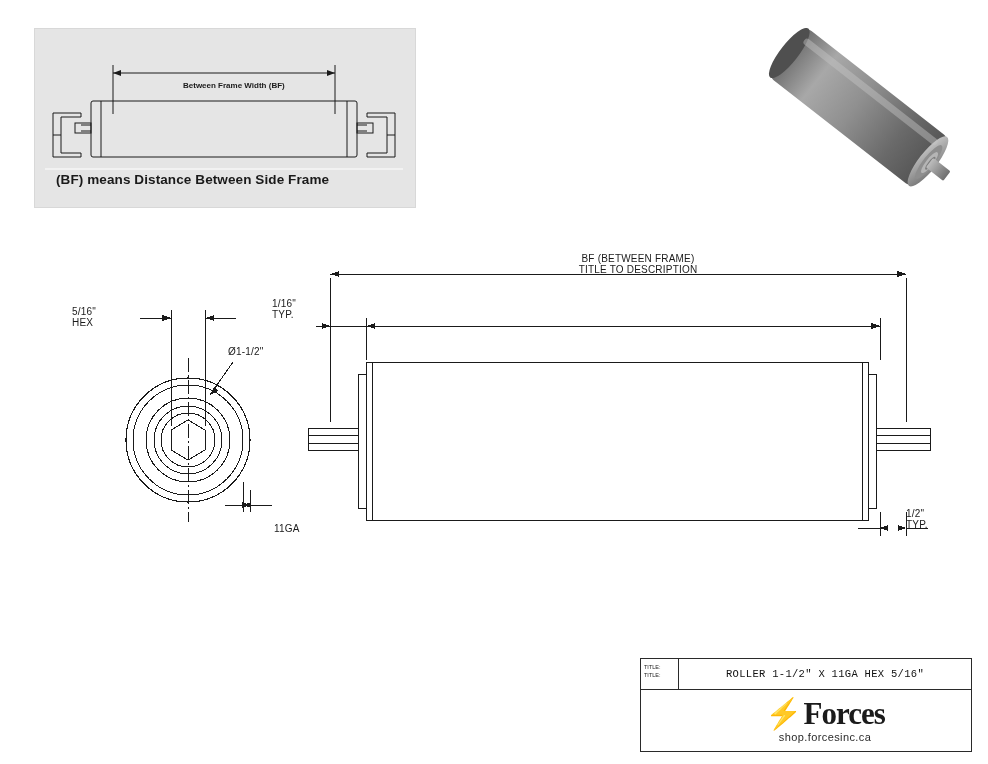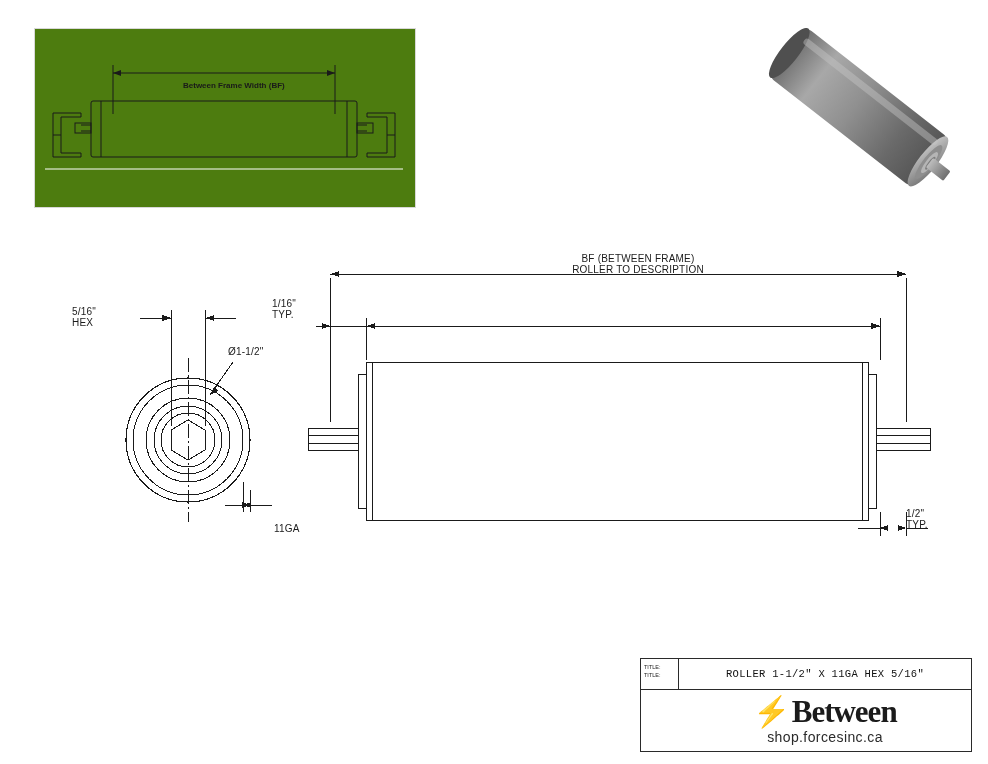--- a/index.html
+++ b/index.html
@@ -16,21 +16,21 @@
     height: 764px;
     background: #ffffff;
     overflow: hidden;
   }
   .abs { position: absolute; }
 
   
   #inset {
     left: 34px; top: 28px; width: 380px; height: 178px;
     border: 1px solid #d8d8d8;
-    background: #4d7c0f;
+    background: #e5e5e5;
   }
   #inset-label {
     left: 56px; top: 172px;
     font-size: 13.5px; font-weight: bold; color: #1a1a1a;
     letter-spacing: .1px;
   }
   #inset-caption {
     left: 148px; top: 52px;
     font-size: 8px; font-weight: bold; color: #1a1a1a;
     white-space: nowrap;
@@ -77,21 +77,21 @@
     justify-content: center;
   }
   #tb-logo {
     display: flex; align-items: center; font-weight: bold;
     font-size: 31px; color: #1b1b1b; letter-spacing: -1px;
     font-family: "Liberation Serif", serif;
     line-height: 1;
   }
   #tb-bolt { color: #f5a623; font-size: 30px; margin-right: 2px; line-height: 1;}
   #tb-url {
-    font-size: 14px; color: #2a2a2a; margin-top: 2px; letter-spacing: .4px;
+    font-size: 11px; color: #2a2a2a; margin-top: 2px; letter-spacing: .4px;
   }
   #tb-sidecell {
     position: absolute; left: 0; top: 31px; width: 38px; bottom: 0;
   }
 </style>
 </head>
 <body>
 
 <div id="page">
 
@@ -123,20 +123,21 @@
         <line x1="322" y1="96" x2="332" y2="96"></line>
         <line x1="322" y1="102" x2="332" y2="102"></line>
         <line x1="26" y1="106" x2="18" y2="106"></line>
         <line x1="352" y1="106" x2="360" y2="106"></line>
 
         <line x1="10" y1="140" x2="368" y2="140" stroke="#ffffff"></line>
       </g>
     </svg>
     <div class="abs" id="inset-caption">Between Frame Width (BF)</div>
   </div>
+  <div class="abs" id="inset-label">(BF) means Distance Between Side Frame</div>
 
   <div class="abs" id="render">
     <svg width="220" height="160" viewBox="0 0 220 160">
       <defs>
         <linearGradient id="rollerGrad" x1="0" y1="0" x2="1" y2="0">
           <stop offset="0%" stop-color="#6e6e6e"></stop>
           <stop offset="22%" stop-color="#a8a8a8"></stop>
           <stop offset="48%" stop-color="#909090"></stop>
           <stop offset="78%" stop-color="#6a6a6a"></stop>
           <stop offset="100%" stop-color="#555555"></stop>
@@ -238,21 +239,21 @@
         <line x1="866" y1="262" x2="866" y2="286"></line>
         <line x1="818" y1="278" x2="840" y2="278"></line>
         <line x1="866" y1="278" x2="888" y2="278"></line>
         <polygon points="840,278 848,275 848,281" fill="#1a1a1a" stroke="none"></polygon>
         <polygon points="866,278 858,275 858,281" fill="#1a1a1a" stroke="none"></polygon>
       </g>
     </svg>
 
     <div class="abs dimtext c" style="left:478px; top:3px; width:240px; line-height:11px;">
       <div>BF (BETWEEN FRAME)</div>
-      <div>ROLLER TO DESCRIPTION</div>
+      <div>TITLE TO DESCRIPTION</div>
     </div>
 
 
     <div class="abs dimtext" style="left:232px; top:48px; line-height:11px;">
       <div>1/16"</div>
       <div>TYP.</div>
     </div>
 
     <div class="abs dimtext" style="left:866px; top:258px; line-height:11px;">
       <div>1/2"</div>
@@ -274,19 +275,19 @@
       <div id="tb-left">
         <div>TITLE:</div>
         <div>TITLE:</div>
       </div>
       <div id="tb-title">ROLLER 1-1/2" X 11GA HEX 5/16"</div>
     </div>
     <div id="tb-sidecell"></div>
     <div id="tb-logo-wrap">
       <div id="tb-logo">
         <span id="tb-bolt">⚡</span>
-        <span>Between</span>
+        <span>Forces</span>
       </div>
       <div id="tb-url">shop.forcesinc.ca</div>
     </div>
   </div>
 
 </div>
 
 </body></html>

